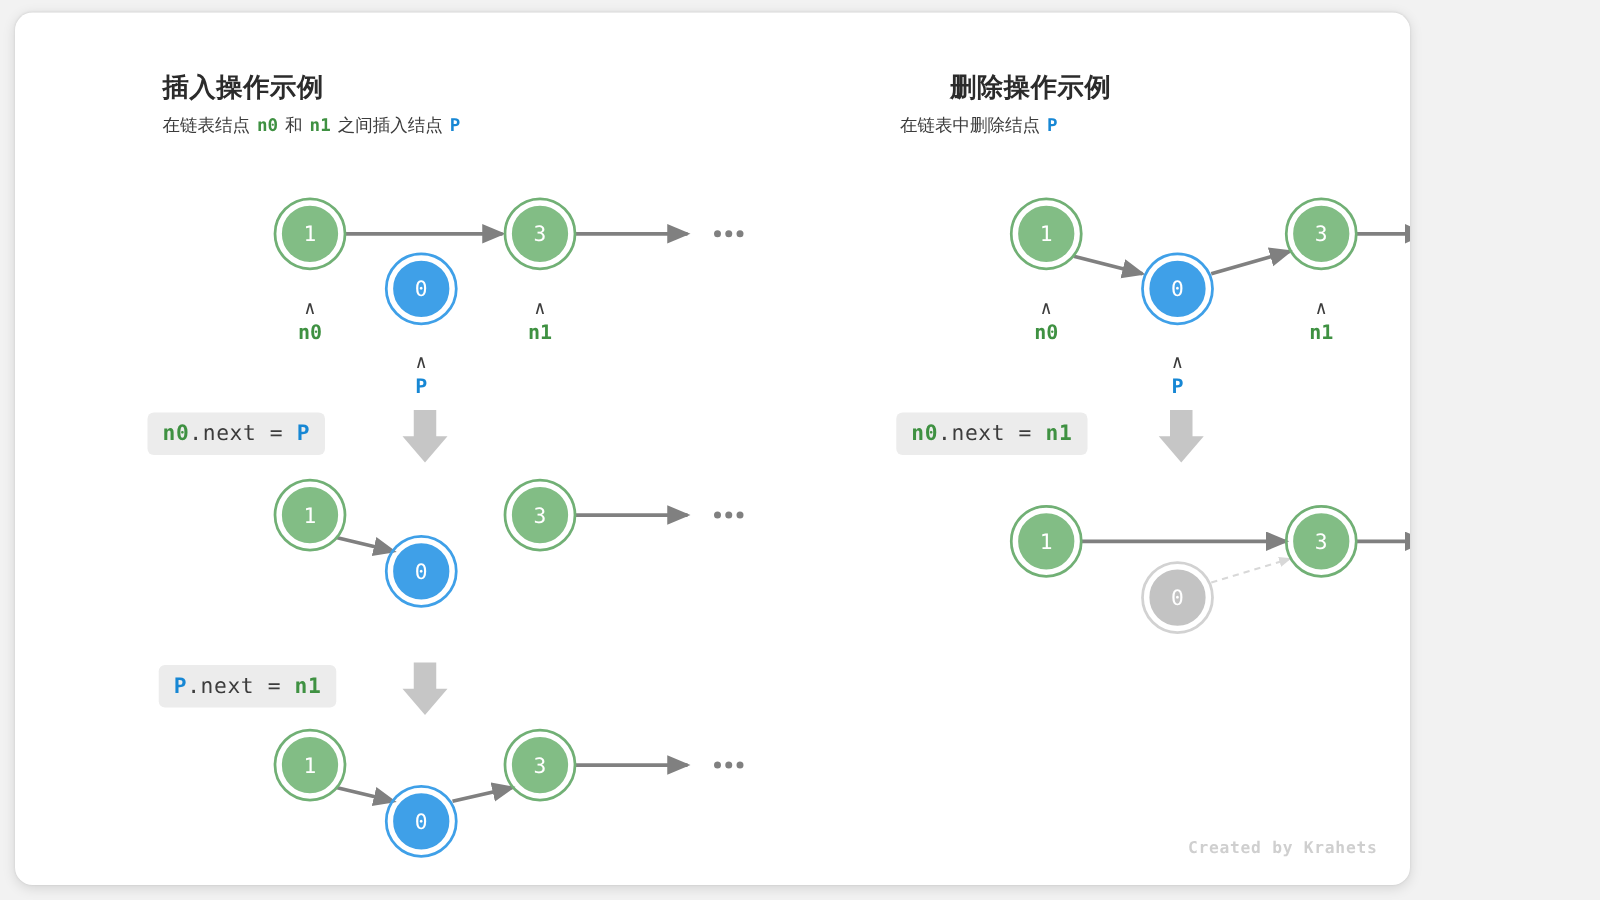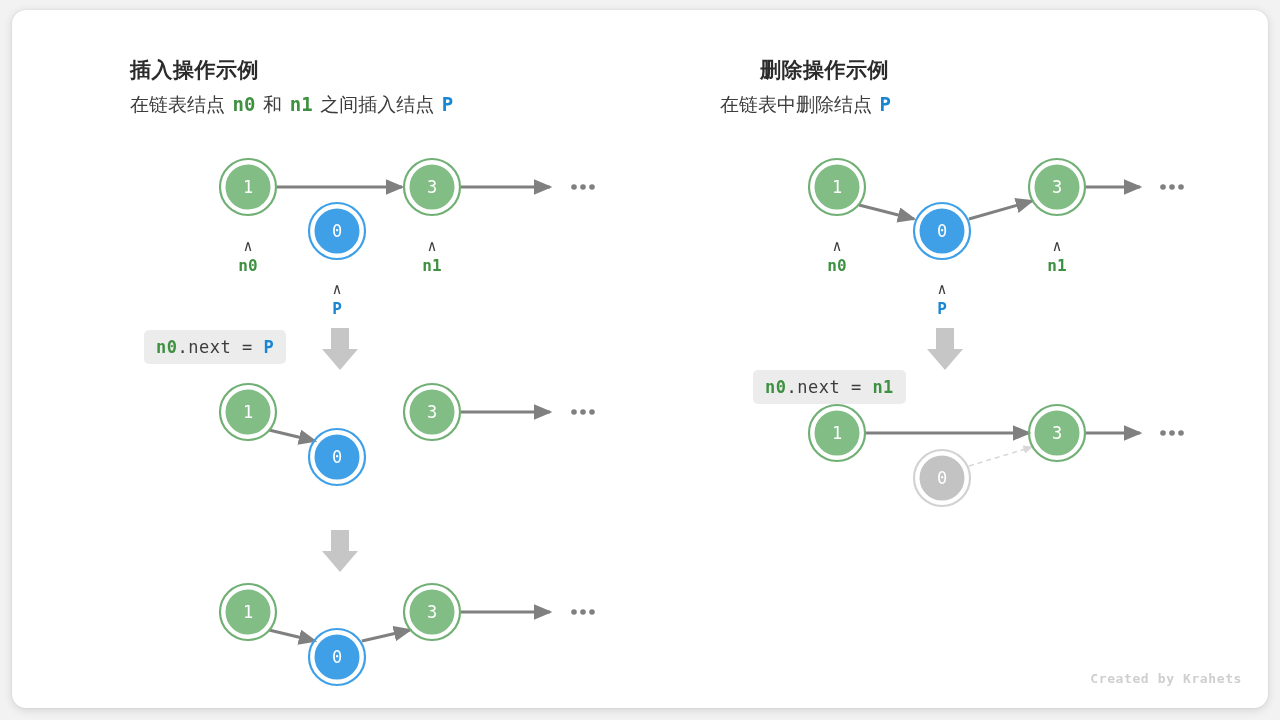--- a/index.html
+++ b/index.html
@@ -10,38 +10,38 @@
     width: 1280px;
     height: 720px;
     background: #f2f2f2;
     font-family: "Liberation Sans", sans-serif;
     overflow: hidden;
   }
   #card {
     position: absolute;
     left: 12px;
     top: 10px;
-    width: 1256px;
+    width: 1116px;
     height: 698px;
     background: #ffffff;
     border-radius: 14px;
     box-shadow: 0 2px 10px rgba(0,0,0,0.13), 0 0 2px rgba(0,0,0,0.10);
     overflow: hidden;
   }
   .panel-title {
     position: absolute;
     font-size: 21px;
     font-weight: bold;
     color: #2b2b2b;
     white-space: nowrap;
     letter-spacing: 0.5px;
   }
   .panel-sub {
     position: absolute;
-    font-size: 19px;
+    font-size: 14px;
     color: #3c3c3c;
     white-space: nowrap;
   }
   .mono {
     font-family: "DejaVu Sans Mono", "Liberation Mono", monospace;
     font-weight: bold;
   }
   .c-green { color: #3f9142; }
   .c-blue  { color: #1787d4; }
   .c-dark  { color: #3c3c3c; }
@@ -85,26 +85,27 @@
   }
 </style>
 </head>
 <body>
 
 <div id="card">
 
   <div class="panel-title" style="left:118px; top:46px;">插入操作示例</div>
   <div class="panel-sub" id="insert-sub" style="left:118px; top:82px;"><span class="c-dark">在链表结点</span>  <span class="c-green mono">n0</span>  <span class="c-dark">和</span>  <span class="c-green mono">n1</span>  <span class="c-dark">之间插入结点</span>  <span class="c-blue mono">P</span>  </div>
 
-  <div class="code-chip" id="insert-chip-0" style="left:132px; top:320px;"><span class="c-green tok-var">n0</span><span class="c-dark">.next = </span><span class="c-blue tok-var">P</span></div>
+  <div class="code-chip" id="insert-chip-0" style="left:106px; top:320px;"><span class="c-green tok-var">n0</span><span class="c-dark">.next = </span><span class="c-blue tok-var">P</span></div>
+  <div class="code-chip" id="insert-chip-1" style="left:115px; top:522px;"><span class="c-blue tok-var">P</span><span class="c-dark">.next = </span><span class="c-green tok-var">n1</span></div>
 
   <div class="panel-title" style="left:708px; top:46px;margin-left:40px;">删除操作示例</div>
   <div class="panel-sub" id="delete-sub" style="left:708px; top:82px;"><span class="c-dark">在链表中删除结点</span>  <span class="c-blue mono">P</span>  </div>
 
-  <div class="code-chip" id="delete-chip-0" style="left:741px; top:320px;margin-top:40px;"><span class="c-green tok-var">n0</span><span class="c-dark">.next = </span><span class="c-green tok-var">n1</span></div>
+  <div class="code-chip" id="delete-chip-0" style="left:705px; top:320px;"><span class="c-green tok-var">n0</span><span class="c-dark">.next = </span><span class="c-green tok-var">n1</span></div>
 
   <svg id="graph-layer" width="1256" height="698">
       <defs>
         <marker id="ah" markerWidth="7" markerHeight="7" refX="5.4" refY="2.6" orient="auto" markerUnits="strokeWidth">
           <path d="M0,0 L6.2,2.6 L0,5.2 z" fill="#808080"></path>
         </marker>
         <marker id="ahd" markerWidth="7" markerHeight="7" refX="5.4" refY="2.6" orient="auto" markerUnits="strokeWidth">
           <path d="M0,0 L6.2,2.6 L0,5.2 z" fill="#d8d8d8"></path>
         </marker>
       </defs>

